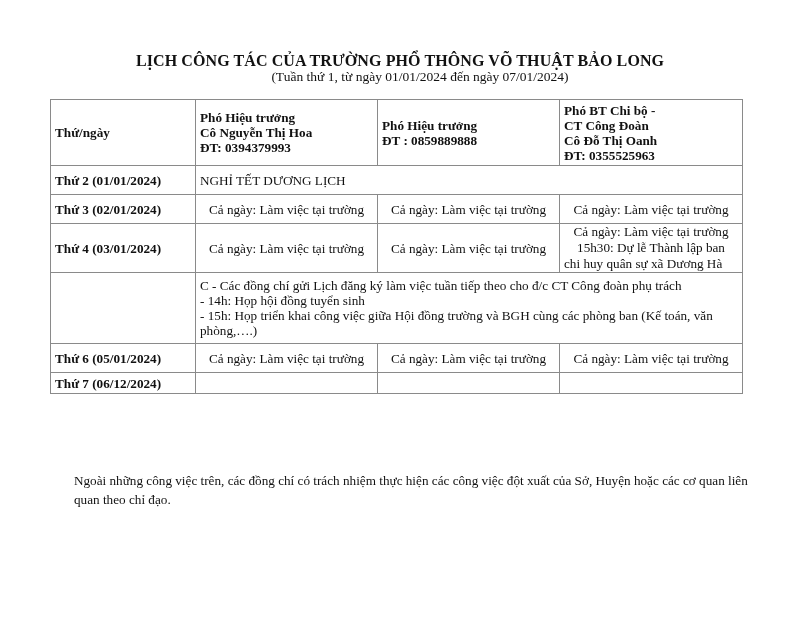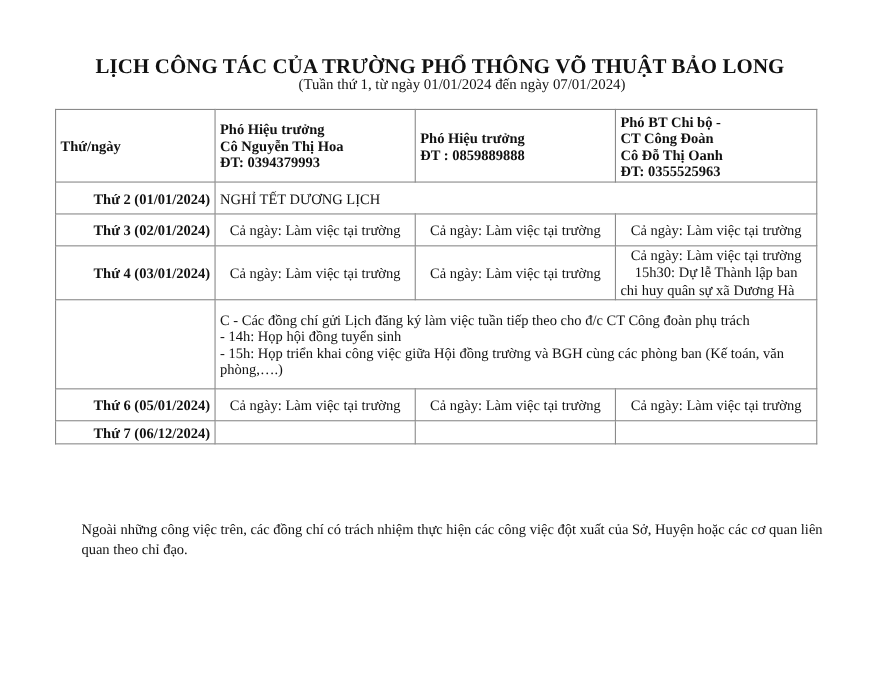--- a/index.html
+++ b/index.html
@@ -3,21 +3,21 @@
   <meta charset="utf-8">
   <style>
     html, body { margin: 0; padding: 0; background: #ffffff; }
     body {
       width: 800px; height: 618px; position: relative; overflow: hidden;
       font-family: "Liberation Serif", "DejaVu Serif", serif;
       color: #111111;
     }
     .title {
       position: absolute; left: 0; top: 53px; width: 800px;
-      text-align: center; font-weight: bold; font-size: 19px; line-height: 16px;
+      text-align: center; font-weight: bold; font-size: 16px; line-height: 16px;
       letter-spacing: 0.1px;
     }
     .subtitle {
       position: absolute; left: 0; top: 69px; width: 840px;
       text-align: center; font-size: 13.5px; line-height: 16px;
     }
     table.sched {
       position: absolute; left: 50px; top: 99px;
       border-collapse: collapse; table-layout: fixed;
       width: 692px;
@@ -28,31 +28,31 @@
       padding: 0 4px;
       vertical-align: middle;
       line-height: 15px;
       overflow: hidden;
     }
     col.c0 { width: 145px; }
     col.c1 { width: 182px; }
     col.c2 { width: 182px; }
     col.c3 { width: 183px; }
     th { font-weight: bold; text-align: left; }
-    .day { font-weight: bold; text-align: right; white-space: nowrap; }
+    .day { font-weight: bold; text-align: left; white-space: nowrap; }
     .cell { text-align: center; white-space: nowrap; }
     .cell.multi { white-space: normal; line-height: 16px; }
     .merged-center { text-align: left; }
     .merged-left { text-align: left; line-height: 16px; padding: 2px 5px; }
     .merged-left div { white-space: normal; }
     tr.h-head { height: 66px; }
     tr.h-29 { height: 29px; }
     tr.h-49 { height: 49px; }
     tr.h-28 { height: 28px; }
-    tr.h-83 { height: 81px; }
+    tr.h-83 { height: 71px; }
     tr.h-21 { height: 21px; }
     tr.h-24 { height: 24px; }
     .note {
       position: absolute; left: 74px; top: 471px; width: 680px;
       font-size: 13.2px; line-height: 19px;
     }
   </style>
 </head>
 <body>
 

